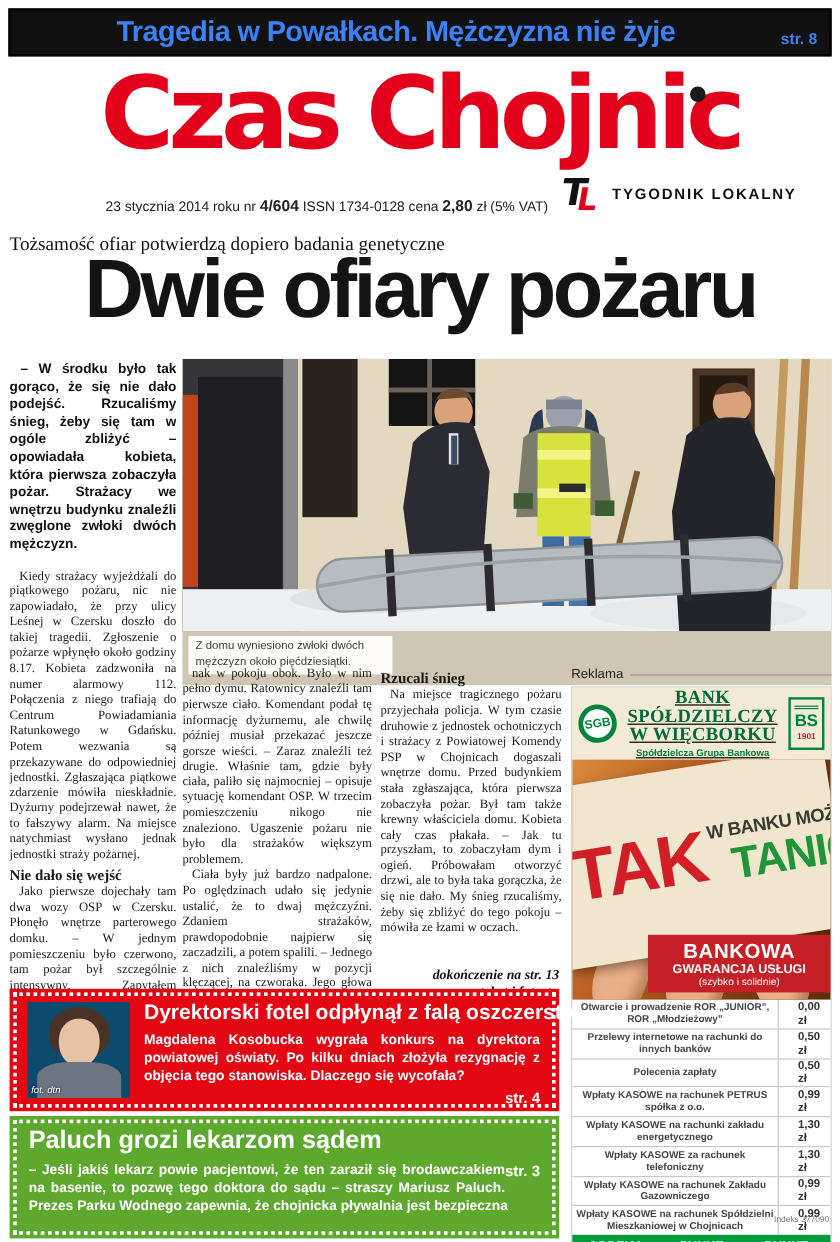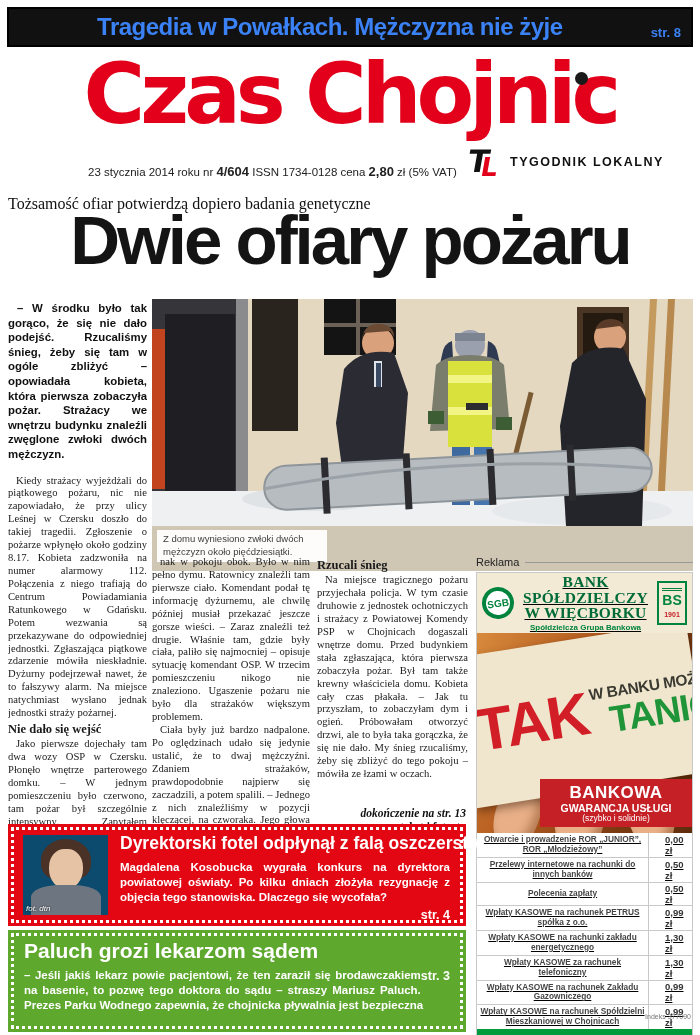--- a/index.html
+++ b/index.html
@@ -74,21 +74,21 @@
   .tak-card { position:absolute; left:-16px; top:6px; width:238px; height:152px; background:#efe6cd;
               transform:rotate(-9deg); box-shadow:3px 4px 9px rgba(40,15,0,.45); display:flex; align-items:center; padding:6px 4px 6px 14px; gap:4px; }
   .tak-word { color:#d21e26; font-weight:bold; font-size:60px; line-height:0.9; letter-spacing:-2px; flex:none; }
   .tak-right { display:flex; flex-direction:column; align-items:center; }
   .tak-mid { color:#3a3a32; font-weight:bold; font-size:15.5px; white-space:nowrap; letter-spacing:-0.5px; }
   .tak-tanio { color:#1f9438; font-weight:bold; font-size:37px; line-height:1; letter-spacing:-1px; }
   .guarantee { position:absolute; right:0; bottom:6px; width:152px; background:#c52026; color:#fff; text-align:center; padding:5px 3px 4px; }
   .g1 { font-weight:bold; font-size:17px; line-height:1.05; letter-spacing:0.5px; }
   .g2 { font-weight:bold; font-size:10.5px; line-height:1.15; }
   .g3 { font-weight:normal; font-size:8.5px; line-height:1.1; }
-  .price-table { background:#fff;text-decoration:underline; }
+  .price-table { background:#fff; }
   .price-row { display:flex; align-items:stretch; border-top:1px solid #c9c9c9; }
   .price-row:first-child { border-top:none; }
   .price-label { flex:1; display:flex; align-items:center; justify-content:center; text-align:center; font-weight:bold;
                  font-size:8.3px; line-height:1.2; color:#454545; padding:2px 2px; }
   .price-val { width:44px; border-left:1px solid #c9c9c9; display:flex; align-items:center; font-weight:bold;
                font-size:9.5px; color:#333; padding-left:16px; flex:none; }
   .green-footer { background:#009b3d; color:#fff; display:flex; gap:3px; padding:5px 3px 6px; text-align:center; }
   .branch { flex:1; }
   .branch-name { font-weight:bold; font-size:10.5px; line-height:1.12; }
   .indeks { position:absolute; right:2px; top:458px; font-size:7px; color:#777; }

